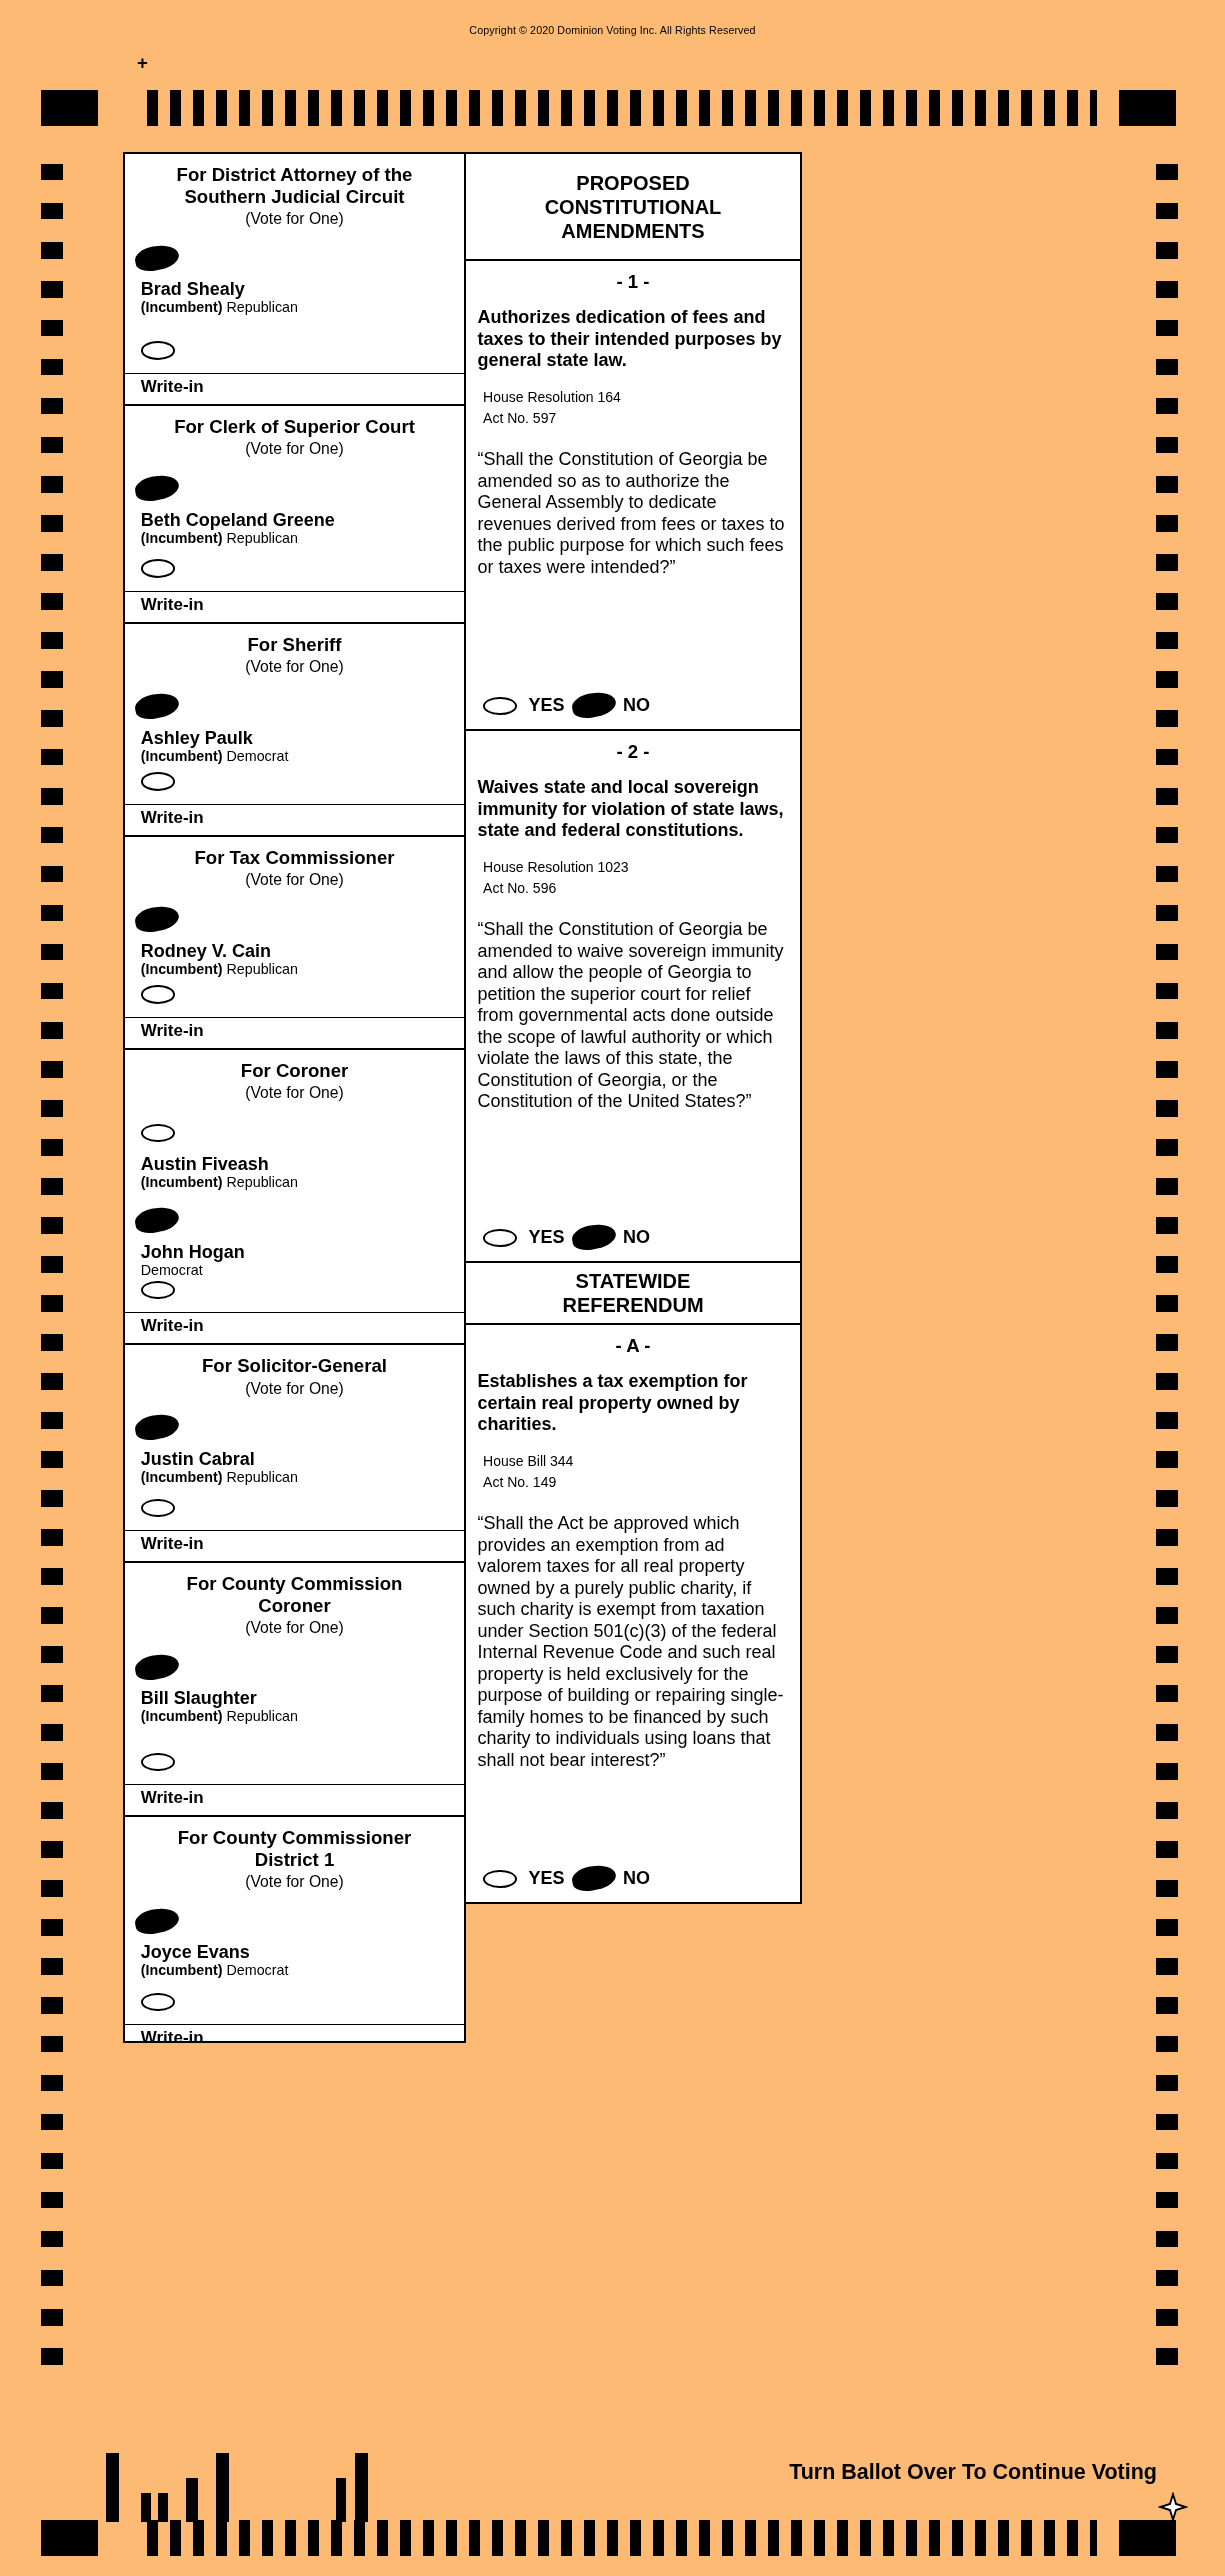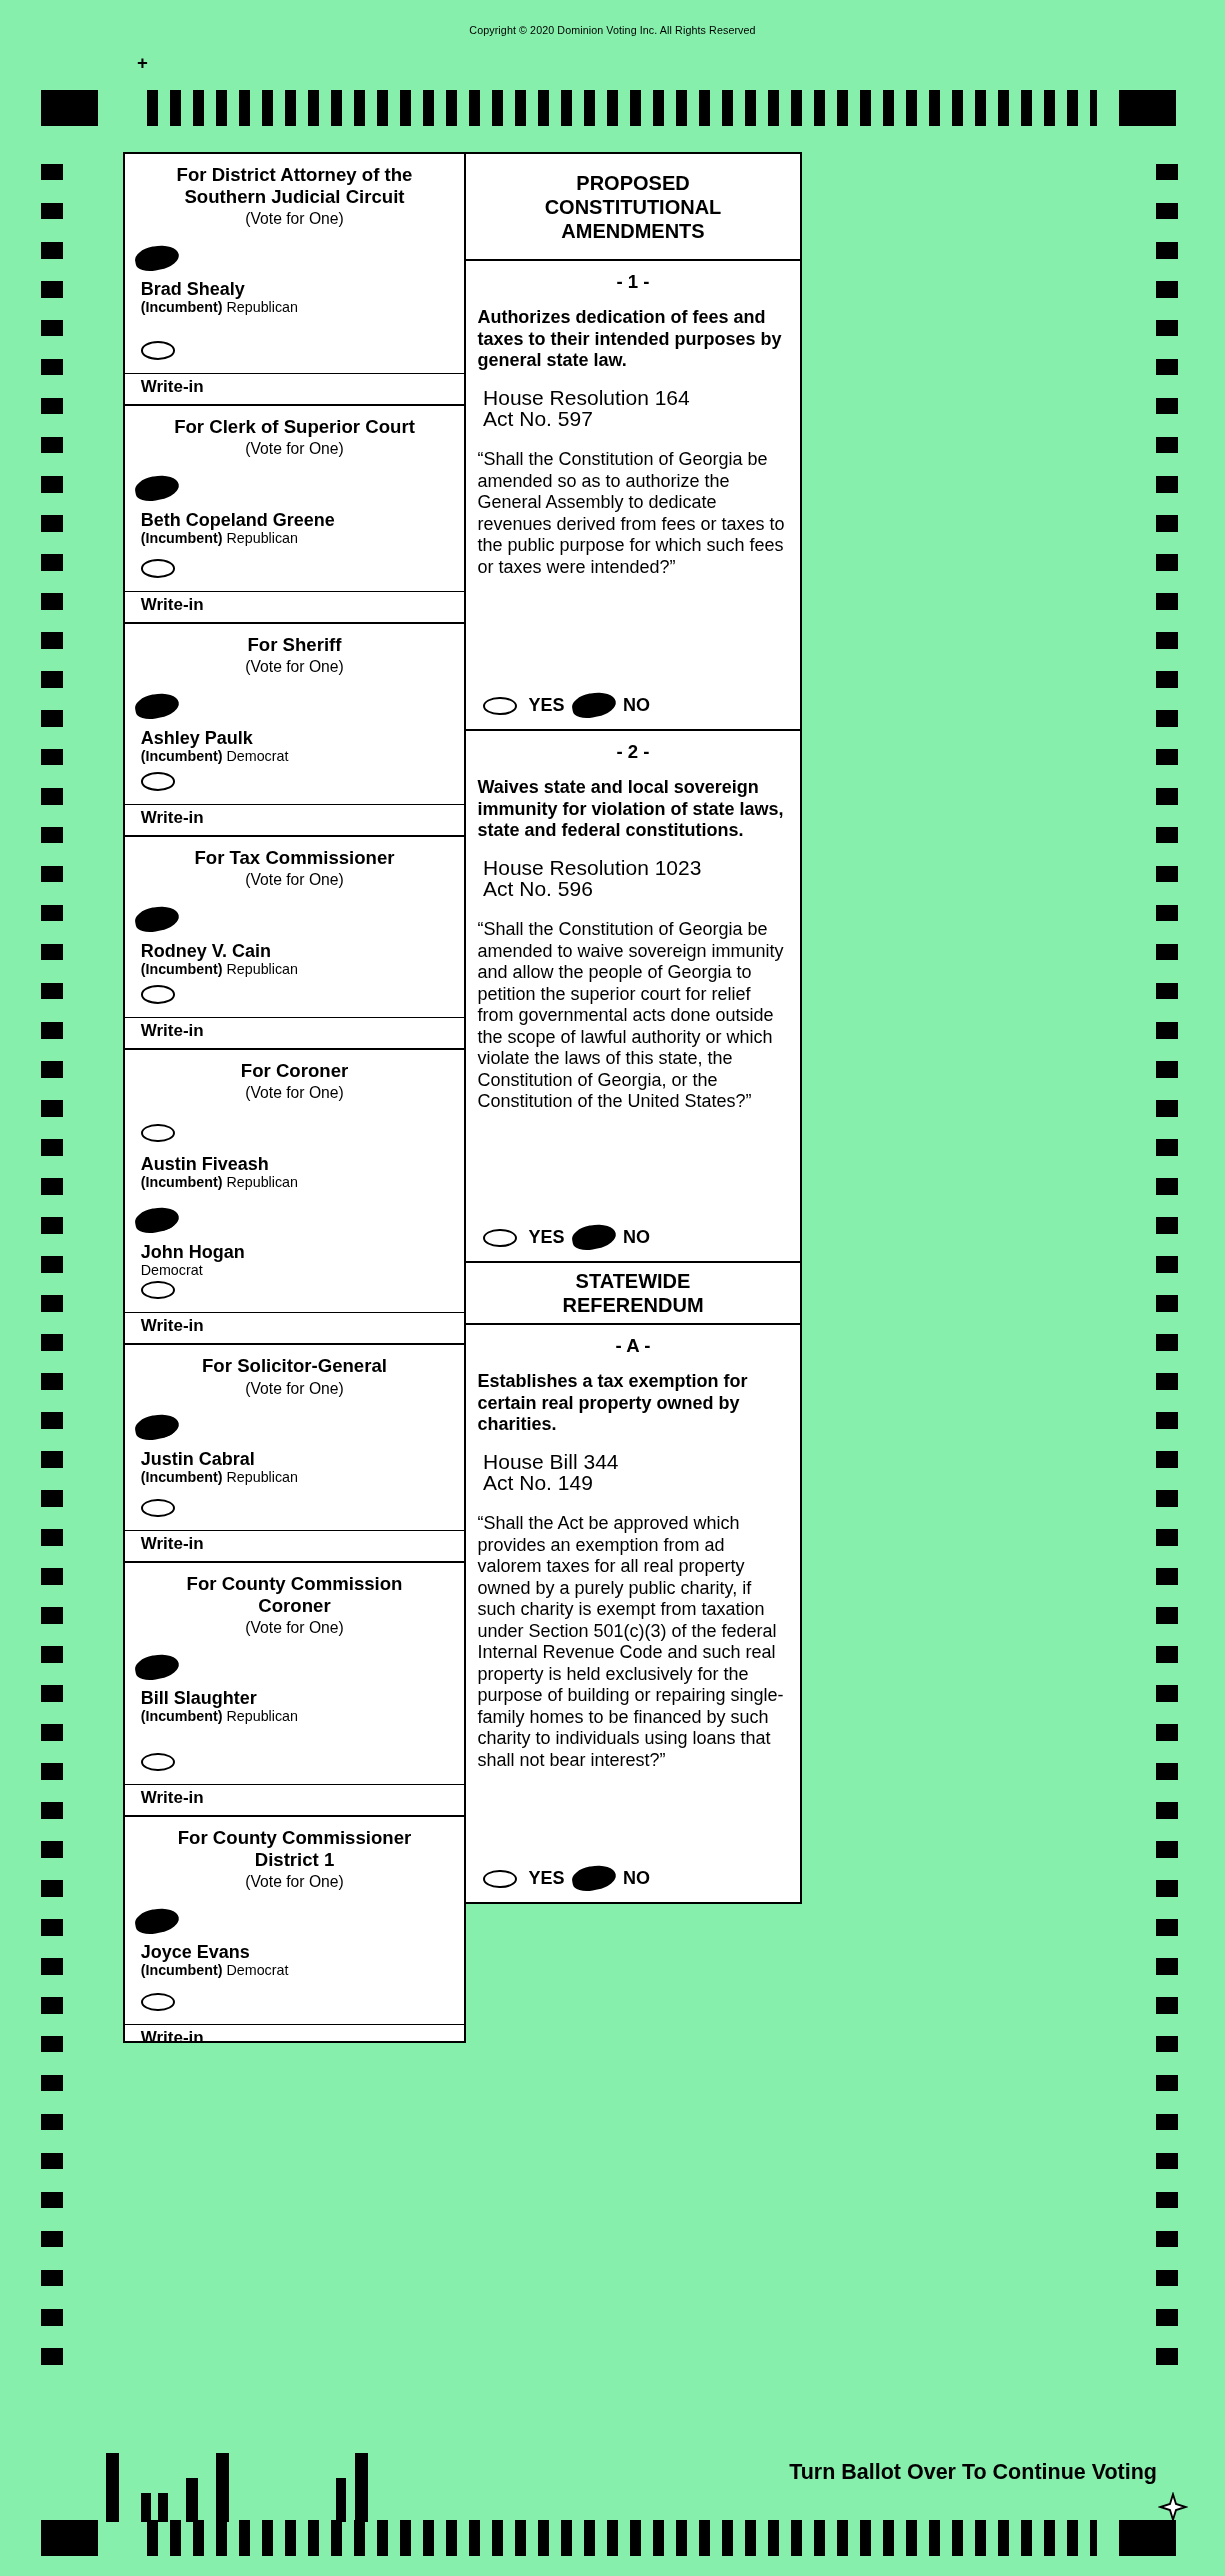--- a/index.html
+++ b/index.html
@@ -1,17 +1,17 @@
 <!DOCTYPE html>
 <html style="font-size:11.4px"><head>
 <meta charset="utf-8">
 <style>
   * { margin:0; padding:0; box-sizing:border-box; }
   html,body { background:#fff; }
-  .page { position:relative; width:1225px; height:2576px; background:#86efac;
+  .page { position:relative; width:1225px; height:2576px; background:#fdba74;
           font-family:"Liberation Sans", sans-serif; color:#000; overflow:hidden; }
 
   .copyright { position:absolute; top:24px; left:0; width:100%; text-align:center;
                font-size:10.7px; letter-spacing:0.1px; }
   .plus-mark { position:absolute; left:137px; top:52px; font-size:18.6px; font-weight:bold; }
 
   
   .block { position:absolute; background:#000; }
   .timing-bars { position:absolute; height:36px;
                  background:repeating-linear-gradient(90deg,#000 0 11.4px,transparent 11.4px 23px); }
@@ -45,21 +45,21 @@
   .write-in-label { font-size:17px; font-weight:bold; }
 
   .measure-header { display:flex; align-items:center; justify-content:center;
                     border-bottom:2.1px solid #000; text-align:center; }
   .measure-header .hdr { max-width:222px; margin:0 auto; font-weight:bold; font-size:20px; line-height:24px;text-align:center; }
 
   .measure { display:flex; flex-direction:column; border-bottom:2.1px solid #000; padding:0 11.4px; }
   .measure:last-child { border-bottom:none; }
   .measure-number { text-align:center; font-weight:bold; font-size:18.6px; margin:10px 0 14.3px; }
   .measure-summary { font-weight:bold; font-size:18px; line-height:21.5px; }
-  .measure-ref { margin-top:15.7px; padding-left:5.7px; font-size:21px; line-height:21px; }
+  .measure-ref { margin-top:15.7px; padding-left:5.7px; font-size:14px; line-height:21px; }
   .measure-question { margin-top:20px; font-size:18px; line-height:21.5px; }
   .answers { margin-top:auto; margin-bottom:13px; display:flex; gap:13px; padding-left:5.7px; }
   .answer { display:flex; align-items:center; gap:11.4px; }
   .answer-label { font-size:18px; font-weight:bold; }
 
   
   .footer-turn { position:absolute; right:68px; top:2460px; font-size:21.5px; font-weight:bold; }
   .compass { position:absolute; right:37px; top:2492px; width:30px; height:30px; }
   .barcode { position:absolute; left:106px; top:2450px; height:72px; display:flex; align-items:flex-end; }
   .bar { background:#000; }

